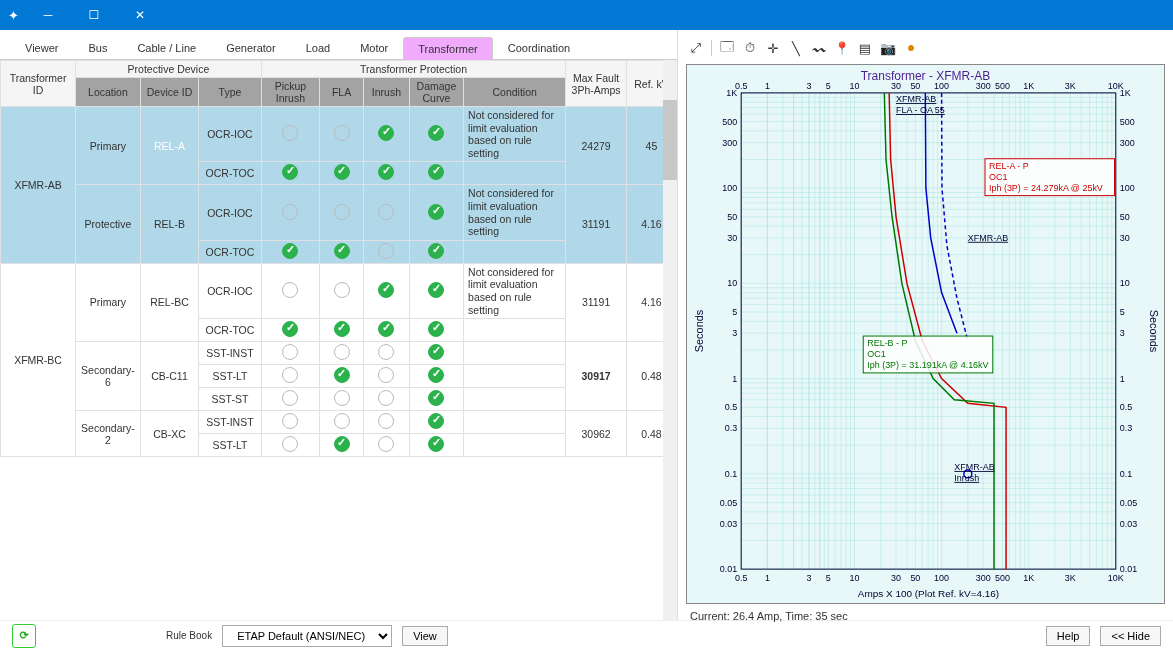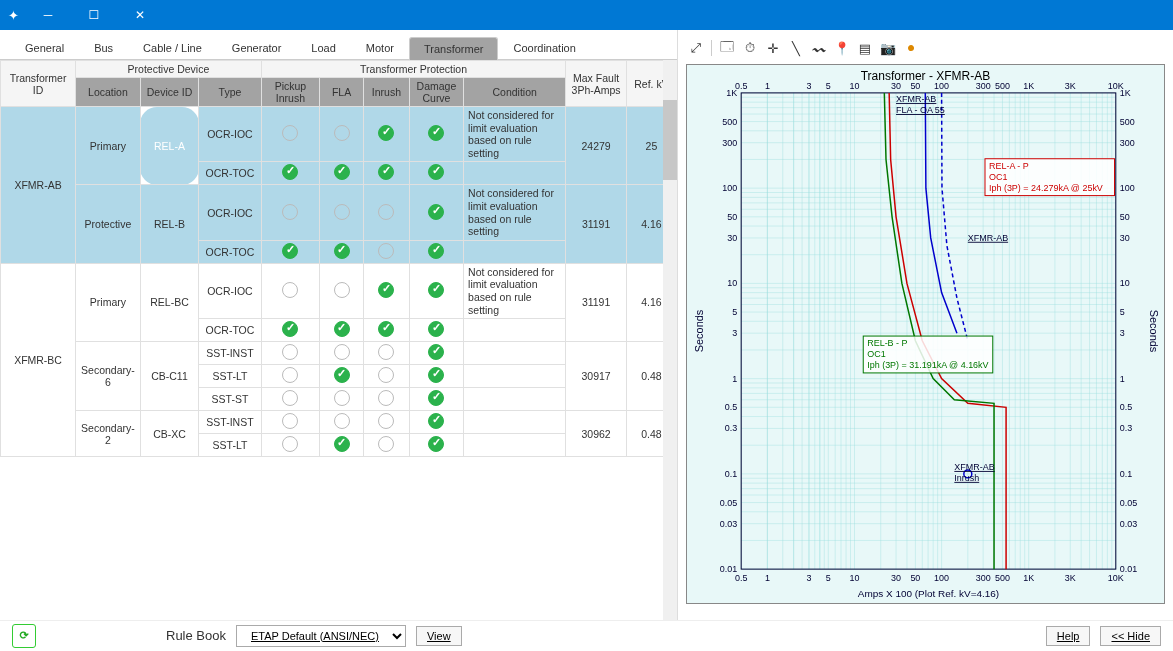--- a/index.html
+++ b/index.html
@@ -6,44 +6,44 @@
 body { font-family: "Segoe UI", Arial, sans-serif; font-size: 11px; background: #fff; color: #333; width: 1173px; height: 651px; overflow: hidden; }
 .titlebar { background: #0078d4; color: #fff; height: 30px; display: flex; align-items: center; padding-left: 8px; }
 .titlebar .icon { margin-right: 6px; font-size: 13px; }
 .titlebar .title { flex: 1; font-size: 12px; }
 .titlebar .winbtn { width: 46px; height: 30px; display: flex; align-items: center; justify-content: center; font-size: 12px; }
 .content { display: flex; height: 590px; }
 .left { flex: 0 0 678px; display: flex; flex-direction: column; border-right: 1px solid #ddd; }
 .right { flex: 1; padding: 4px 8px; }
 .tabs { display: flex; border-bottom: 1px solid #ccc; padding: 6px 10px 0 10px; gap: 0; }
 .tab { padding: 5px 14px; border: 1px solid transparent; border-bottom: none; cursor: pointer; font-size: 11px; color: #333; border-radius: 3px 3px 0 0; }
-.tab.active { border-color: #ccc; background: #a3a3a3; position: relative; top: 1px; }
+.tab.active { border-color: #ccc; background: #f0abfc; position: relative; top: 1px; }
 .grid-wrap { flex: 1; overflow: auto; position: relative; }
 table.grid { border-collapse: collapse; width: 100%; table-layout: fixed; }
 table.grid th, table.grid td { border: 1px solid #e0e0e0; padding: 2px 4px; text-align: center; font-size: 10.5px; vertical-align: middle; }
 table.grid th { background: #a3a3a3; font-weight: normal; }
 table.grid .grp th { background: #f5f5f5; }
 .row-dotted td { border-top: 1px dashed #bbb; }
 .sel-row td { background: #b0d8e8 !important; }
-.sel-cell { background: #1e90ff !important; color: #fff !important; border-radius: 17px; }
+.sel-cell { background: #1e90ff !important; color: #fff !important; }
 .cond { text-align: left !important; padding: 4px 6px; font-size: 10px; line-height: 1.2; }
 .chk { display: inline-block; width: 16px; height: 16px; border-radius: 50%; border: 1.5px solid #bbb; }
 .chk.on { background: #2bb24c; border-color: #2bb24c; position: relative; }
 .chk.on::after { content: "✓"; color: #fff; font-size: 11px; position: absolute; left: 2.5px; top: -1px; font-weight: bold; }
 .toolbar { display: flex; gap: 3px; padding: 4px 0 6px 0; align-items: center; }
 .toolbar .tbtn { width: 20px; height: 20px; display: flex; align-items: center; justify-content: center; font-size: 13px; cursor: pointer; }
 .toolbar .sep { width:1px; height:16px; background:#ccc; margin:0 2px; }
 .chart-box { border: 1px solid #888; height: 540px; background: #e8f8f8; position: relative; }
-.chart-title { position: absolute; top: 4px; left: 0; right: 0; text-align: center; font-size: 12px; color: #000000; }
+.chart-title { position: absolute; top: 4px; left: 0; right: 0; text-align: center; font-size: 12px; color: #4c1d95; }
 .chart-svg { width: 100%; height: 100%; }
 .status-line { font-size: 11px; padding: 6px 0 0 4px; }
 .footer { height: 30px; display: flex; align-items: center; padding: 0 12px; gap: 10px; border-top: 1px solid #eee; }
 .footer .circle-btn { width: 24px; height: 24px; border: 1px solid #3c3; display: flex; align-items: center; justify-content: center; border-radius: 3px; }
-.footer label { font-size: 13px; text-align: right; }
-.footer select, .footer button { font-size: 11px; padding: 3px 10px; border: 1px solid #aaa; background: #f7f7f7; text-decoration: underline; }
+.footer label { font-size: 10px; text-align: right; }
+.footer select, .footer button { font-size: 11px; padding: 3px 10px; border: 1px solid #aaa; background: #f7f7f7; }
 .footer .rulebook { width: 170px; background:#fff; }
 .footer .spacer { flex: 1; }
 .scroll-stub { position: absolute; right: 0; top: 0; width: 14px; height: 100%; background: #f0f0f0; }
 .scroll-thumb { position: absolute; right: 0; top: 40px; width: 14px; height: 80px; background: #c7c7c7; }
 .axis-label { font-size: 10px; fill: #003; }
 .tick-label { font-size: 9px; fill: #003; }
 .curve { fill: none; stroke-width: 1.5; }
 .callout { font-size: 9px; }
 .callout-box { fill: #fff; fill-opacity: 0.85; }
 .ylabel { font-size: 11px; fill:#003; }
@@ -54,21 +54,21 @@
 <div class="titlebar">
   <span class="icon">✦</span>
   <div class="winbtn">─</div>
   <div class="winbtn">☐</div>
   <div class="winbtn close">✕</div>
 </div>
 
 <div class="content">
   <div class="left">
     <div class="tabs" id="tabstrip">
-        <div class="tab">General</div>
+        <div class="tab">Viewer</div>
         <div class="tab">Bus</div>
         <div class="tab">Cable / Line</div>
         <div class="tab">Generator</div>
         <div class="tab">Load</div>
         <div class="tab">Motor</div>
         <div class="tab active">Transformer</div>
         <div class="tab">Coordination</div>
       </div>
     <div class="grid-wrap">
       <table class="grid">
@@ -109,21 +109,21 @@
               <td rowspan="4" style="background: rgb(255, 255, 255);">XFMR-AB</td>
               <td rowspan="2">Primary</td>
               <td rowspan="2" class="sel-cell">REL-A</td>
               <td>OCR-IOC</td>
               <td><span class="chk"></span></td>
               <td><span class="chk"></span></td>
               <td><span class="chk on"></span></td>
               <td><span class="chk on"></span></td>
               <td class="cond">Not considered for limit evaluation based on rule setting</td>
               <td rowspan="2">24279</td>
-              <td rowspan="2">25</td>
+              <td rowspan="2">45</td>
             </tr>
             <tr class="sel-row row-dotted">
               <td>OCR-TOC</td>
               <td><span class="chk on"></span></td>
               <td><span class="chk on"></span></td>
               <td><span class="chk on"></span></td>
               <td><span class="chk on"></span></td>
               <td class="cond"></td>
             </tr>
             <tr class="sel-row ">
@@ -169,21 +169,21 @@
             </tr>
             <tr class="">
               <td rowspan="3">Secondary-6</td>
               <td rowspan="3">CB-C11</td>
               <td>SST-INST</td>
               <td><span class="chk"></span></td>
               <td><span class="chk"></span></td>
               <td><span class="chk"></span></td>
               <td><span class="chk on"></span></td>
               <td class="cond"></td>
-              <td rowspan="3" style="background: rgb(255, 255, 255);">30917</td>
+              <td rowspan="3" style="background: rgb(255, 255, 255); font-weight: bold;">30917</td>
               <td rowspan="3" style="background: rgb(255, 255, 255);">0.48</td>
             </tr>
             <tr class="row-dotted">
               <td>SST-LT</td>
               <td><span class="chk"></span></td>
               <td><span class="chk on"></span></td>
               <td><span class="chk"></span></td>
               <td><span class="chk on"></span></td>
               <td class="cond"></td>
             </tr>
@@ -406,20 +406,21 @@
           <text class="callout" x="176.51188676508474" y="282.0643917133971" fill="#070">REL-B - P</text>
           <text class="callout" x="176.51188676508474" y="293.0643917133971" fill="#070">OC1</text>
           <text class="callout" x="176.51188676508474" y="304.0643917133971" fill="#070">Iph (3P) = 31.191kA @ 4.16kV</text>
           <text class="callout" x="263.93280695840093" y="406.4428592988737" fill="#003" text-decoration="underline">XFMR-AB</text>
           <text class="callout" x="263.93280695840093" y="417.4428592988737" fill="#003" text-decoration="underline">Inrush</text>
           <text class="axis-label" x="238" y="534" text-anchor="middle">Amps  X  100 (Plot Ref. kV=4.16)</text>
           <text class="ylabel" x="12" y="267" text-anchor="middle" transform="rotate(-90 12 267)">Seconds</text>
           <text class="ylabel" x="460" y="267" text-anchor="middle" transform="rotate(90 460 267)">Seconds</text>
         </svg>
     </div>
+    <div class="status-line">Current: 26.4 Amp,  Time: 35 sec</div>
   </div>
 </div>
 
 <div class="footer">
   <div class="circle-btn">
       <span style="color:#2a2;font-weight:bold;">⟳</span>
     </div>
   <div style="width:110px"></div>
   <label>Rule Book</label>
   <select class="rulebook"><option>ETAP Default (ANSI/NEC)</option></select>

